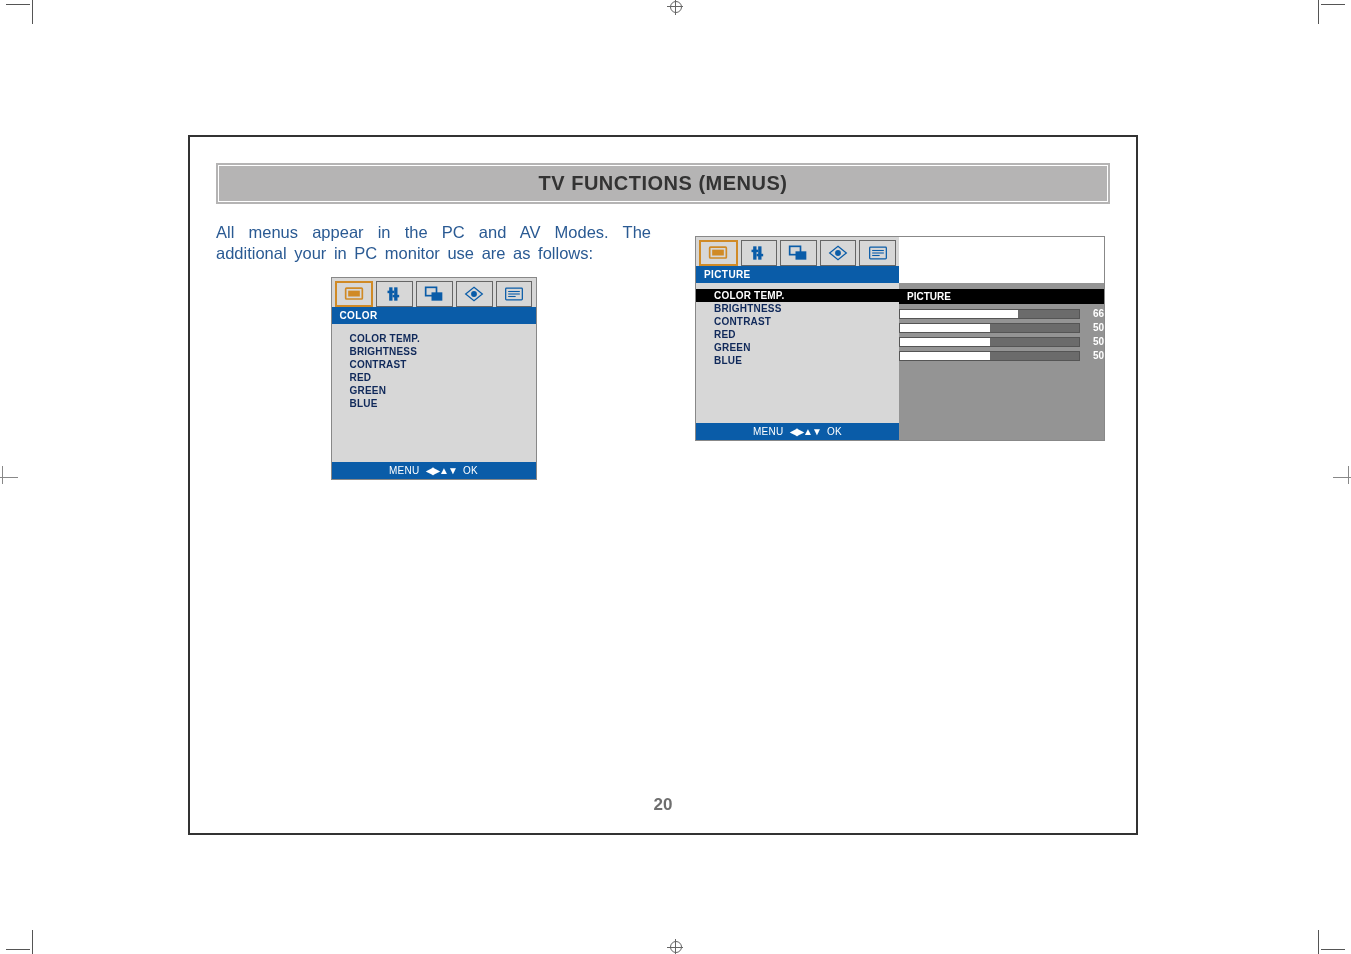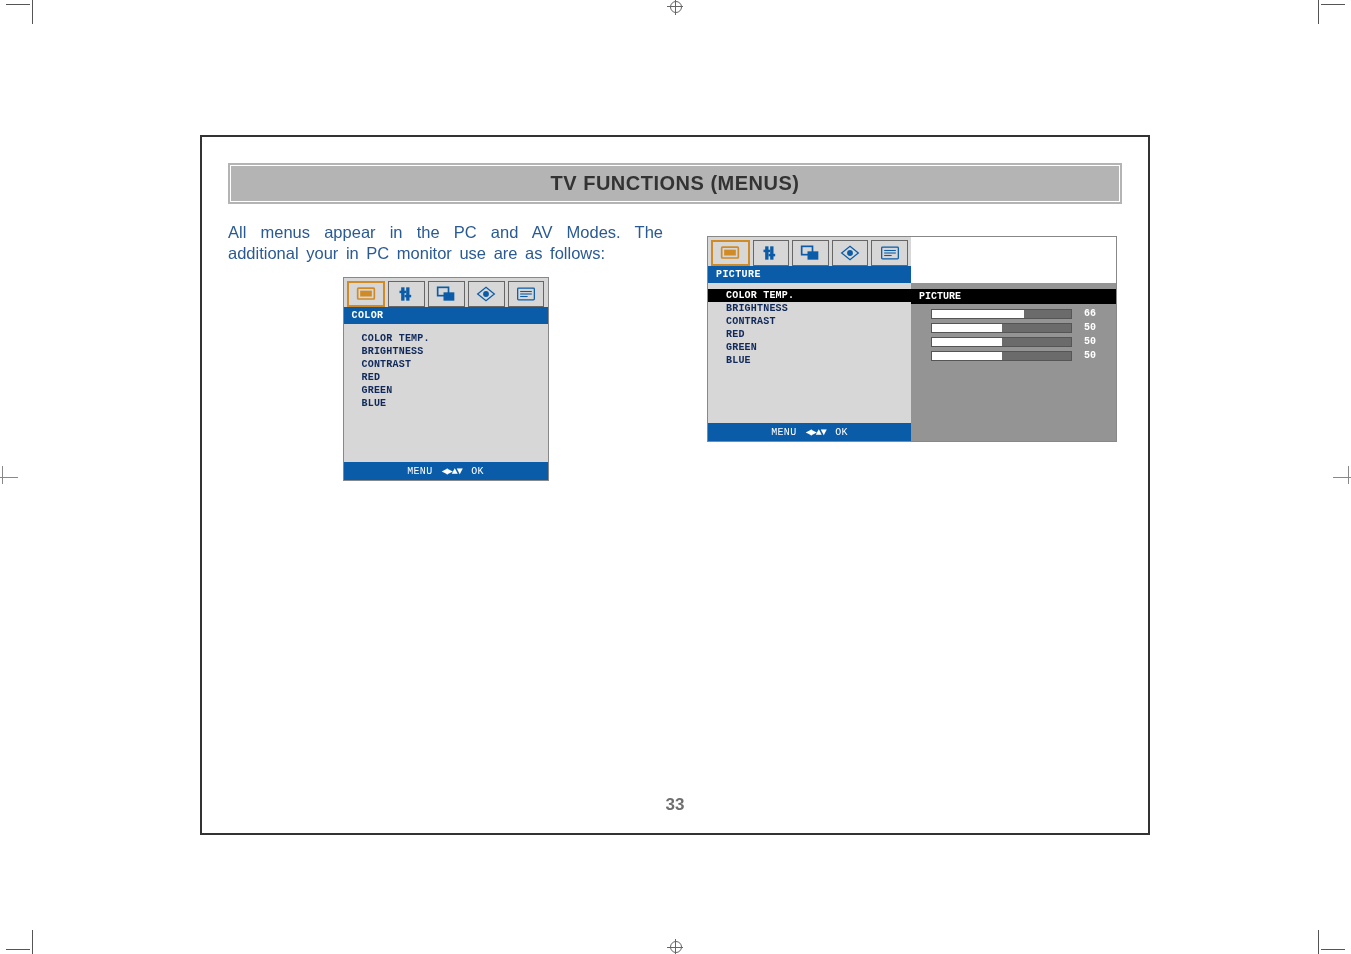--- a/index.html
+++ b/index.html
@@ -18,21 +18,21 @@
   .reg-dot { position: absolute; width: 10px; height: 10px; border: 1px solid #666; border-radius: 50%; }
   .reg-cross { position: absolute; background: #666; }
   .reg-ch { width: 16px; height: 1px; }
   .reg-cv { width: 1px; height: 16px; }
   .tiny-crop-h { height: 1px; width: 18px; background:#888; position:absolute; }
   .tiny-crop-v { width: 1px; height: 18px; background:#888; position:absolute; }
 
   .page-frame {
     position: absolute;
     top: 135px;
-    left: 200px;
+    left: 188px;
     width: 950px;
     height: 700px;
     border: 2px solid #333;
     box-sizing: border-box;
   }
   .title-bar {
     margin: 26px 26px 0 26px;
     background: #b5b4b4;
     border: 1px solid #b5b4b4;
   }
@@ -79,21 +79,21 @@
     font-size: 17px;
     font-family: "Optima", "Segoe UI", sans-serif;
   }
 
   
   .osd {
     width: 204px;
     margin-top: 14px;
     background: #4c1d95;
     border: 1px solid #888;
-    font-family: Liberation Mono, monospace;
+    font-family: Liberation Sans, sans-serif;
     font-size: 10.5px;
   }
   .osd-wide {
     width: 408px;
   }
   .osd .tab-row {
     display: flex;
     background: #d7d7d7;
     padding: 3px 3px 0 3px;
   }
@@ -149,21 +149,21 @@
   .osd-wide .right-header {
     background: #000;
     color: #fff;
     font-weight: 700;
     font-size: 10px;
     padding: 2px 8px;
     display: flex;
     justify-content: space-between;
   }
   .osd-wide .right-body {
-    padding: 4px 20px;
+    padding: 4px 0;
   }
   .osd-wide .value-row {
     display: flex;
     align-items: center;
     margin-bottom: 3px;
   }
   .osd-wide .bar {
     flex: 1;
     height: 8px;
     background: #6b6b6b;
@@ -378,14 +378,14 @@
                   </div>
                 <div class="val">50</div>
               </div>
             </div>
           </div>
         </div>
       </div>
     </div>
   </div>
 
-  <div class="page-number">33</div>
+  <div class="page-number">20</div>
 </div>
 
 </body></html>

